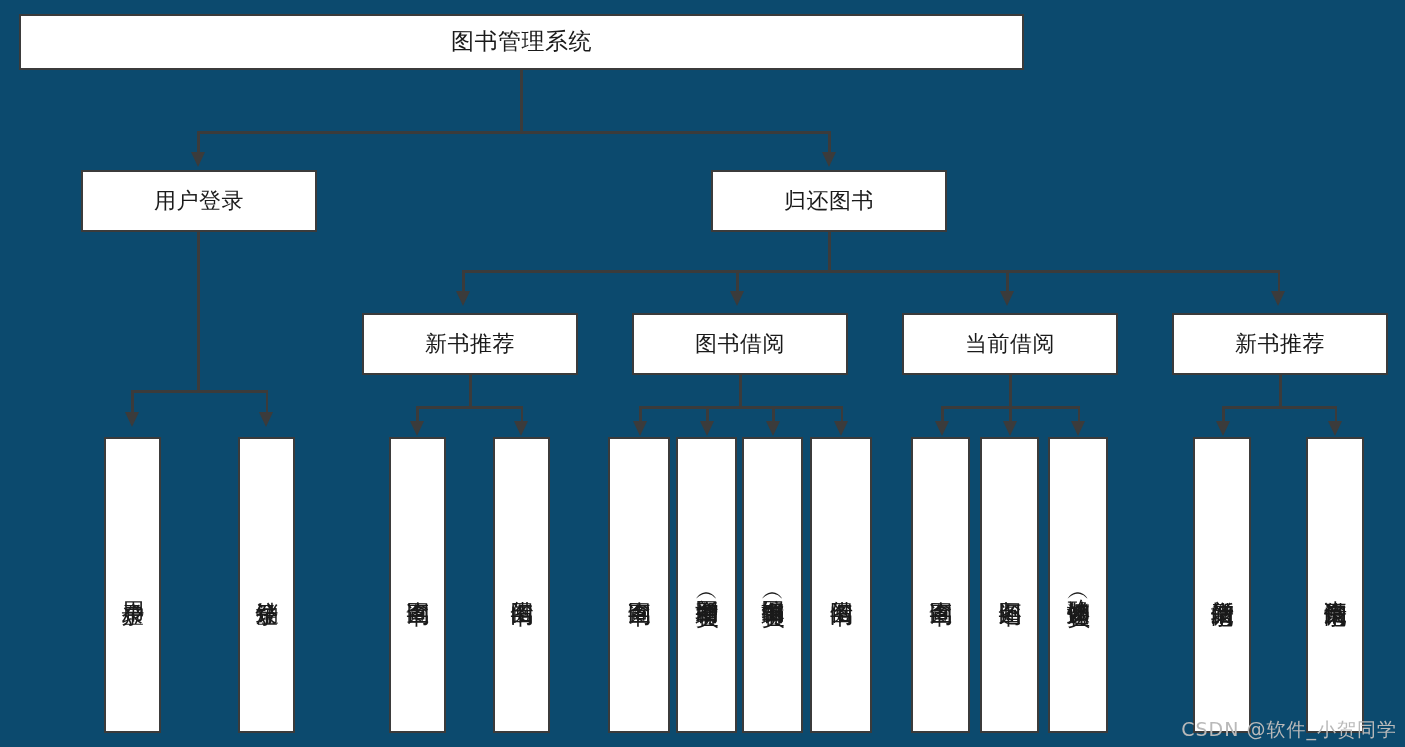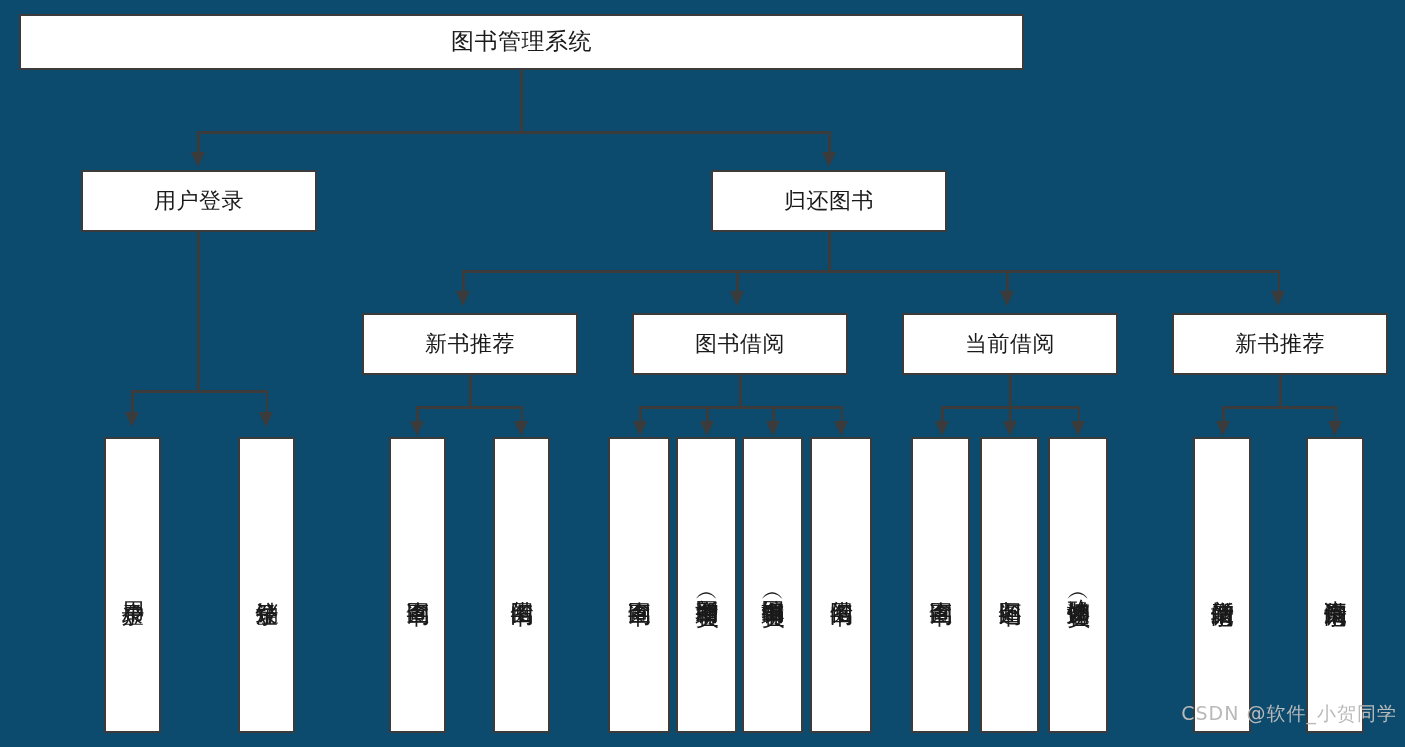--- a/index.html
+++ b/index.html
@@ -63,21 +63,21 @@
     width:0;height:0;
     border-left:7.5px solid transparent;
     border-right:7.5px solid transparent;
     border-top:15px solid #3b3b3b;
     z-index:2;
   }
   
   #watermark{
     position:absolute;
     right:8px;
-    bottom:20px;
+    bottom:4px;
     font-size:19px;
     color:#b9b9b9;
     letter-spacing:1px;
     z-index:5;
     white-space:nowrap;
     pointer-events:none;
   }
 </style>
 </head>
 <body>

